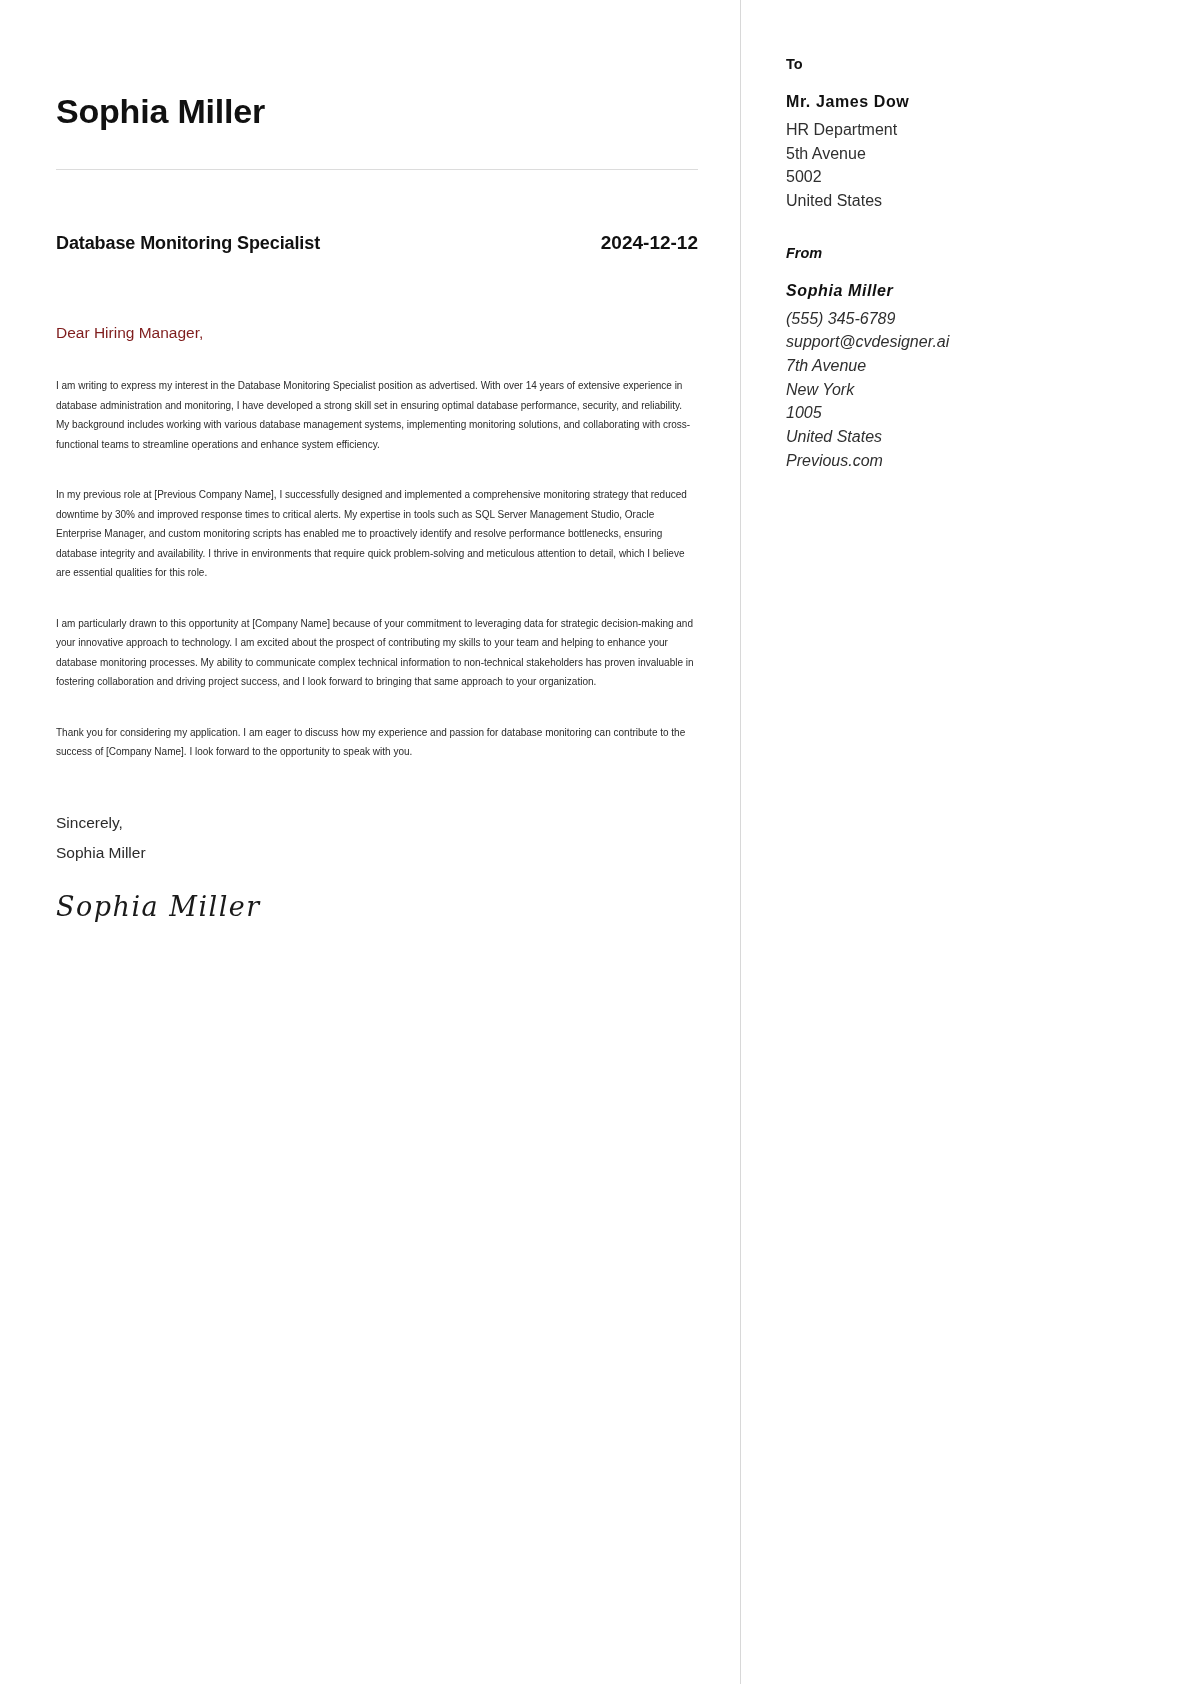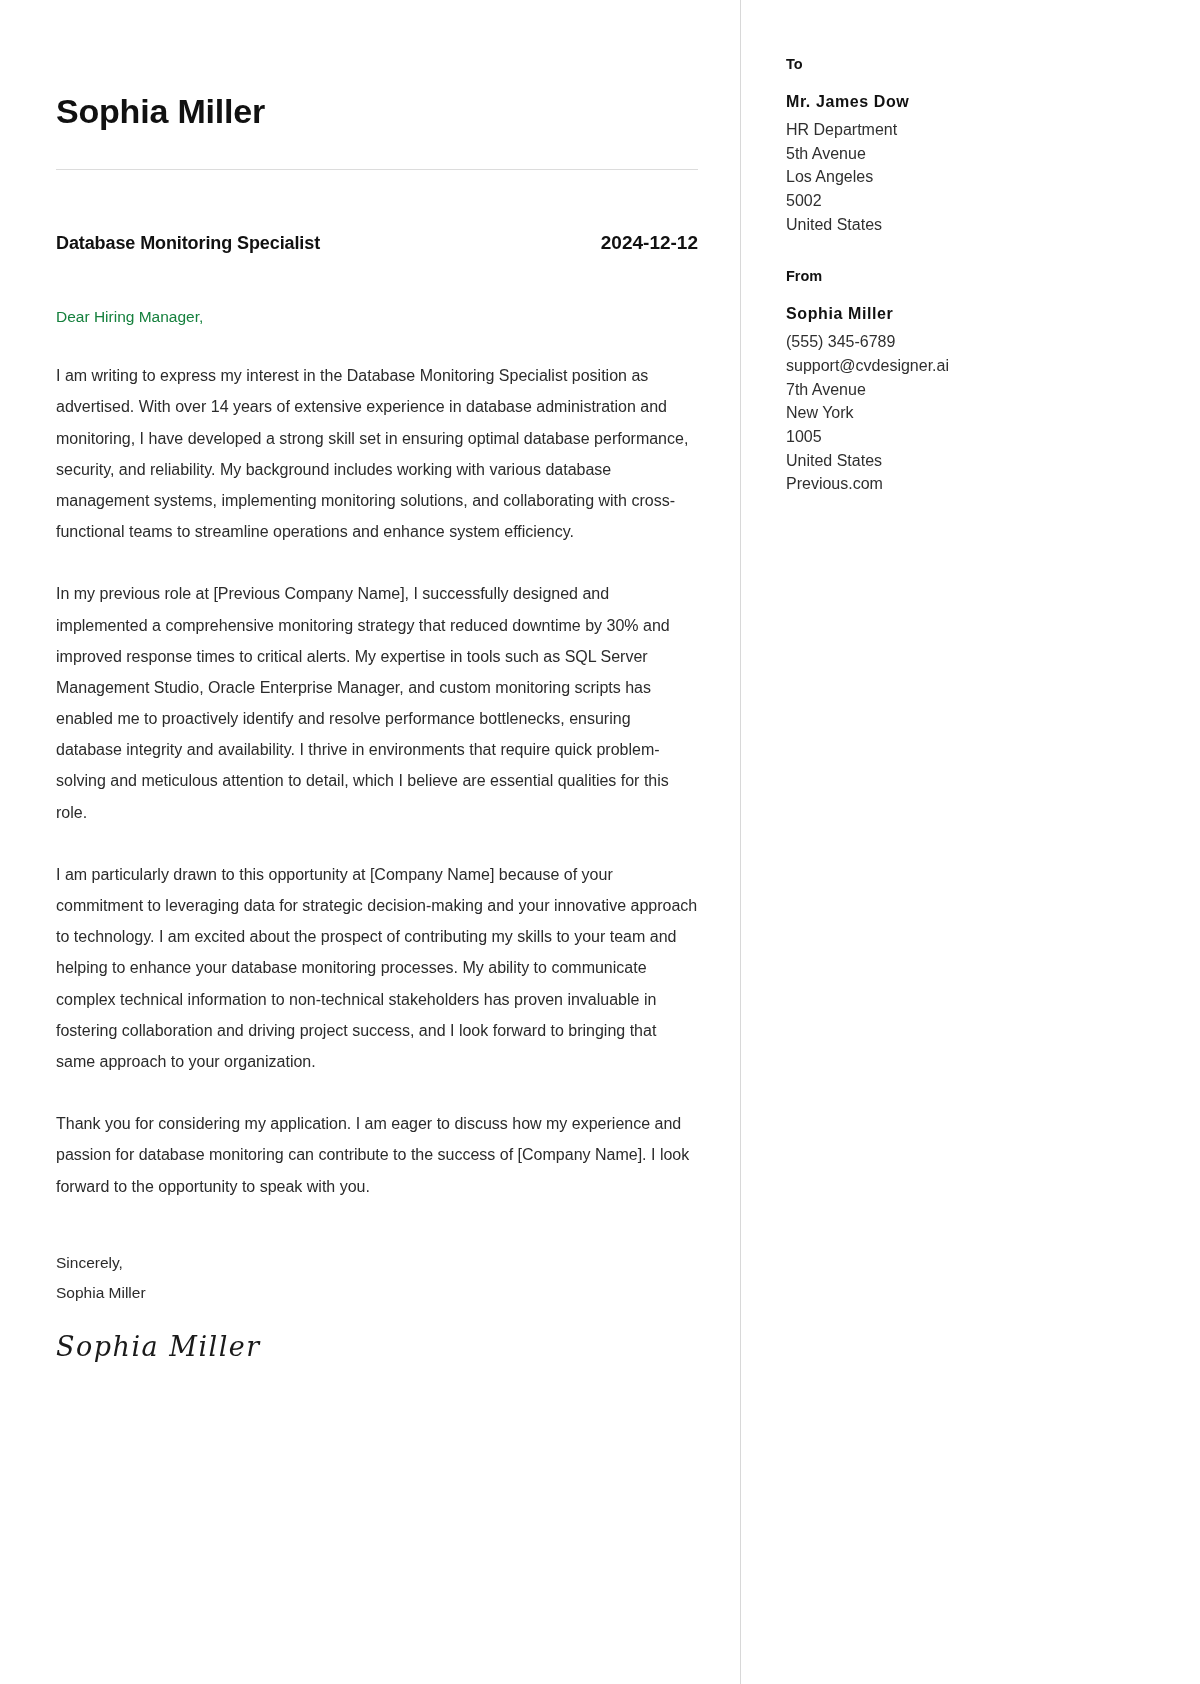--- a/index.html
+++ b/index.html
@@ -72,29 +72,29 @@
   }
 
   .letter-date {
     font-size: 19px;
     font-weight: 700;
     color: #111111;
     white-space: nowrap;
   }
 
   .salutation {
-    margin-top: 50px;
+    margin-top: 66px;
     font-size: 15.5px;
     line-height: 1.62;
-    color: #15803d;
+    color: #7f1d1d;
   }
 
   .letter-paragraph {
     margin-top: 31px;
-    font-size: 16px;
+    font-size: 10px;
     line-height: 1.95;
     color: #2b2b2b;
     text-align: left;
   }
 
   .closing-block {
     margin-top: 46px;
     font-size: 15.5px;
     line-height: 1.95;
     color: #2b2b2b;
@@ -134,21 +134,21 @@
     letter-spacing: 0.6px;
     margin-bottom: 7px;
   }
 
   .contact-line {
     font-size: 16px;
     line-height: 1.48;
     color: #2f2f2f;
   }
 
-  .from-group { margin-top: 32px; }
+  .from-group { margin-top: 32px; font-style: italic; }
 </style>
 </head>
 <body>
 
 <div class="page">
 
   <div class="column-divider"></div>
 
   <div class="letter-column">
 
@@ -180,21 +180,20 @@
 
   </div>
 
   <div class="contact-column">
 
     <div class="contact-group">
       <div class="contact-heading">To</div>
       <div class="contact-person">Mr. James Dow</div>
       <div class="contact-line">HR Department</div>
       <div class="contact-line">5th Avenue</div>
-      <div class="contact-line">Los Angeles</div>
       <div class="contact-line">5002</div>
       <div class="contact-line">United States</div>
     </div>
 
     <div class="contact-group from-group">
       <div class="contact-heading">From</div>
       <div class="contact-person">Sophia Miller</div>
       <div class="contact-line">(555) 345-6789</div>
       <div class="contact-line">support@cvdesigner.ai</div>
       <div class="contact-line">7th Avenue</div>

